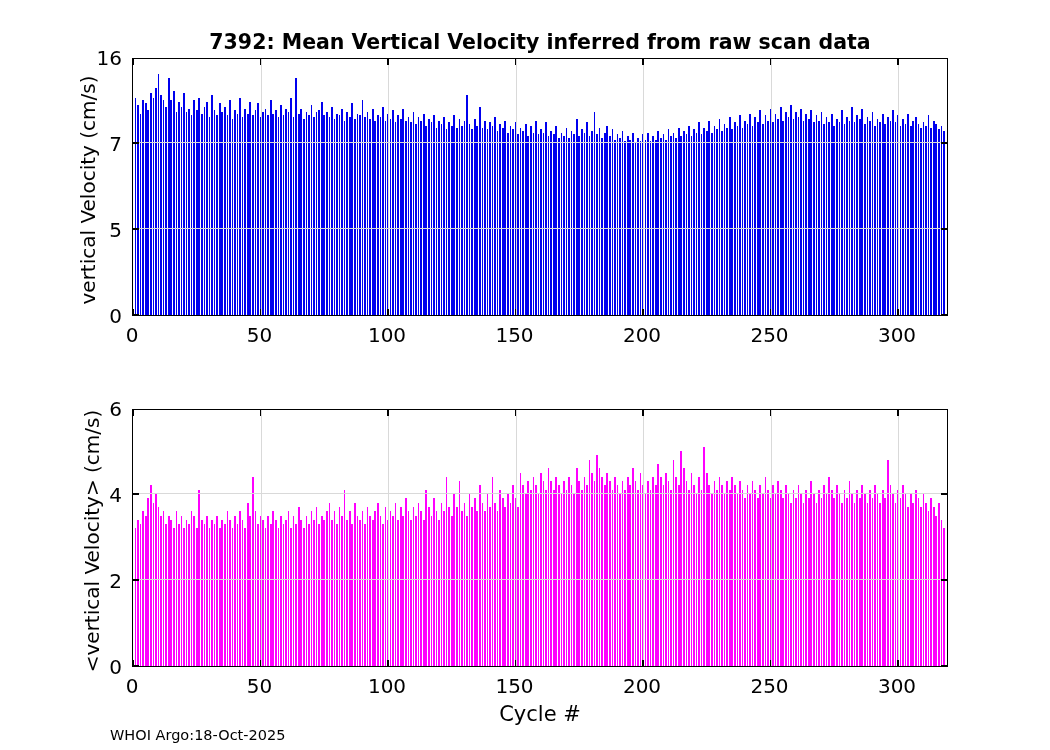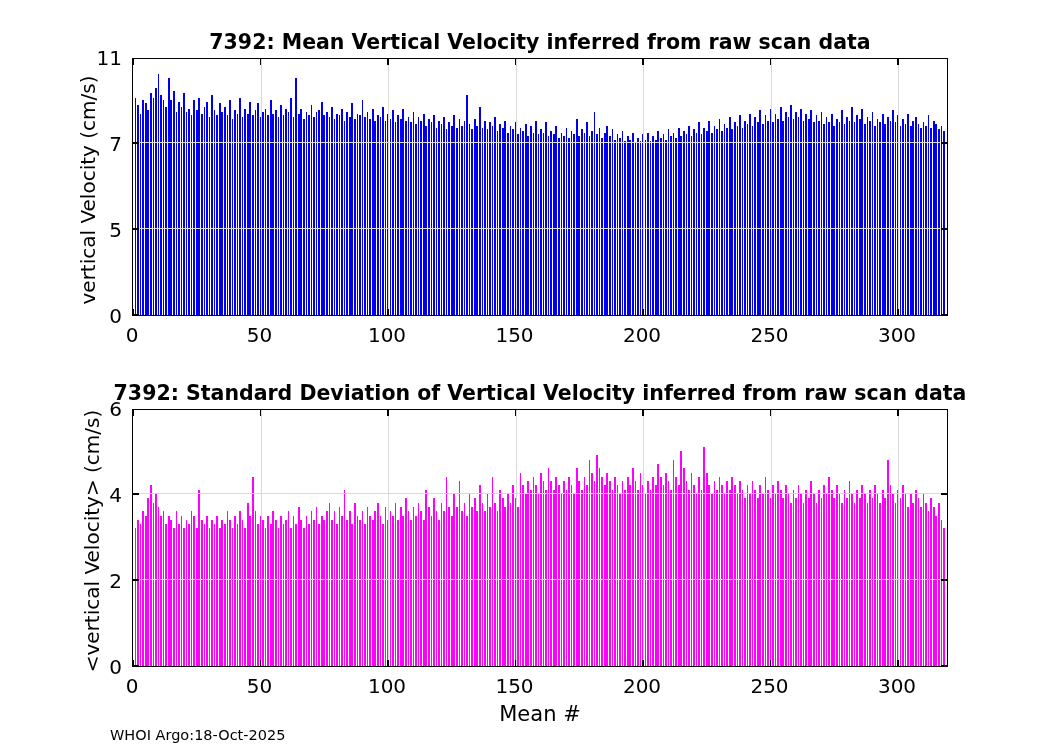--- a/index.html
+++ b/index.html
@@ -487,21 +487,21 @@
       <div class="ticklabel-x" style="left: 387px; top: 323px;">100</div>
       <div class="ticklabel-x" style="left: 514.5px; top: 323px;">150</div>
       <div class="ticklabel-x" style="left: 642px; top: 323px;">200</div>
       <div class="ticklabel-x" style="left: 769.5px; top: 323px;">250</div>
       <div class="ticklabel-x" style="left: 897px; top: 323px;">300</div>
     </div>
   <div id="yticklabels1">
       <div class="ticklabel-y" style="left: 84px; width: 38px; top: 316px;">0</div>
       <div class="ticklabel-y" style="left: 84px; width: 38px; top: 230px;">5</div>
       <div class="ticklabel-y" style="left: 84px; width: 38px; top: 144px;">7</div>
-      <div class="ticklabel-y" style="left: 84px; width: 38px; top: 58px;">11</div>
+      <div class="ticklabel-y" style="left: 84px; width: 38px; top: 58px;">16</div>
     </div>
 
   <div class="axes" id="axes2" style="left:132px; top:409px; width:816px; height:258px;">
     <div class="plot-area">
       <div class="bars" id="bars2">
           <div class="bar" style="left: 1.7px; height: 137.6px; background: rgb(255, 0, 255);"></div>
           <div class="bar" style="left: 4.25px; height: 146.2px; background: rgb(255, 0, 255);"></div>
           <div class="bar" style="left: 6.8px; height: 141.9px; background: rgb(255, 0, 255);"></div>
           <div class="bar" style="left: 9.35px; height: 154.8px; background: rgb(255, 0, 255);"></div>
           <div class="bar" style="left: 11.9px; height: 150.5px; background: rgb(255, 0, 255);"></div>
@@ -846,34 +846,33 @@
           <div class="tick-x bottom" style="left: 764.35px;"></div>
           <div class="tick-y left" style="bottom: -0.65px;"></div>
           <div class="tick-y right" style="bottom: -0.65px;"></div>
           <div class="tick-y left" style="bottom: 85.35px;"></div>
           <div class="tick-y right" style="bottom: 85.35px;"></div>
           <div class="tick-y left" style="bottom: 171.35px;"></div>
           <div class="tick-y right" style="bottom: 171.35px;"></div>
         </div>
     </div>
   </div>
-  <div class="axes-title" style="left:64px; top:381px; width:952px;">7392: Standard Deviation of Vertical Velocity inferred from raw scan data</div>
   <div class="ylabel" style="left:-58px; top:529px; width:300px; text-align:center; transform:rotate(-90deg);">&lt;vertical Velocity&gt; (cm/s)</div>
   <div id="xticklabels2">
       <div class="ticklabel-x" style="left: 132px; top: 674px;">0</div>
       <div class="ticklabel-x" style="left: 259.5px; top: 674px;">50</div>
       <div class="ticklabel-x" style="left: 387px; top: 674px;">100</div>
       <div class="ticklabel-x" style="left: 514.5px; top: 674px;">150</div>
       <div class="ticklabel-x" style="left: 642px; top: 674px;">200</div>
       <div class="ticklabel-x" style="left: 769.5px; top: 674px;">250</div>
       <div class="ticklabel-x" style="left: 897px; top: 674px;">300</div>
     </div>
   <div id="yticklabels2">
       <div class="ticklabel-y" style="left: 84px; width: 38px; top: 667px;">0</div>
       <div class="ticklabel-y" style="left: 84px; width: 38px; top: 581px;">2</div>
       <div class="ticklabel-y" style="left: 84px; width: 38px; top: 495px;">4</div>
       <div class="ticklabel-y" style="left: 84px; width: 38px; top: 409px;">6</div>
     </div>
-  <div class="xlabel" style="left:132px; top:702px; width:816px;">Mean #</div>
+  <div class="xlabel" style="left:132px; top:702px; width:816px;">Cycle #</div>
 
   <div class="footer-note" style="left:110px; top:727px;">WHOI Argo:18-Oct-2025</div>
 
 </div>
 
 </body></html>

